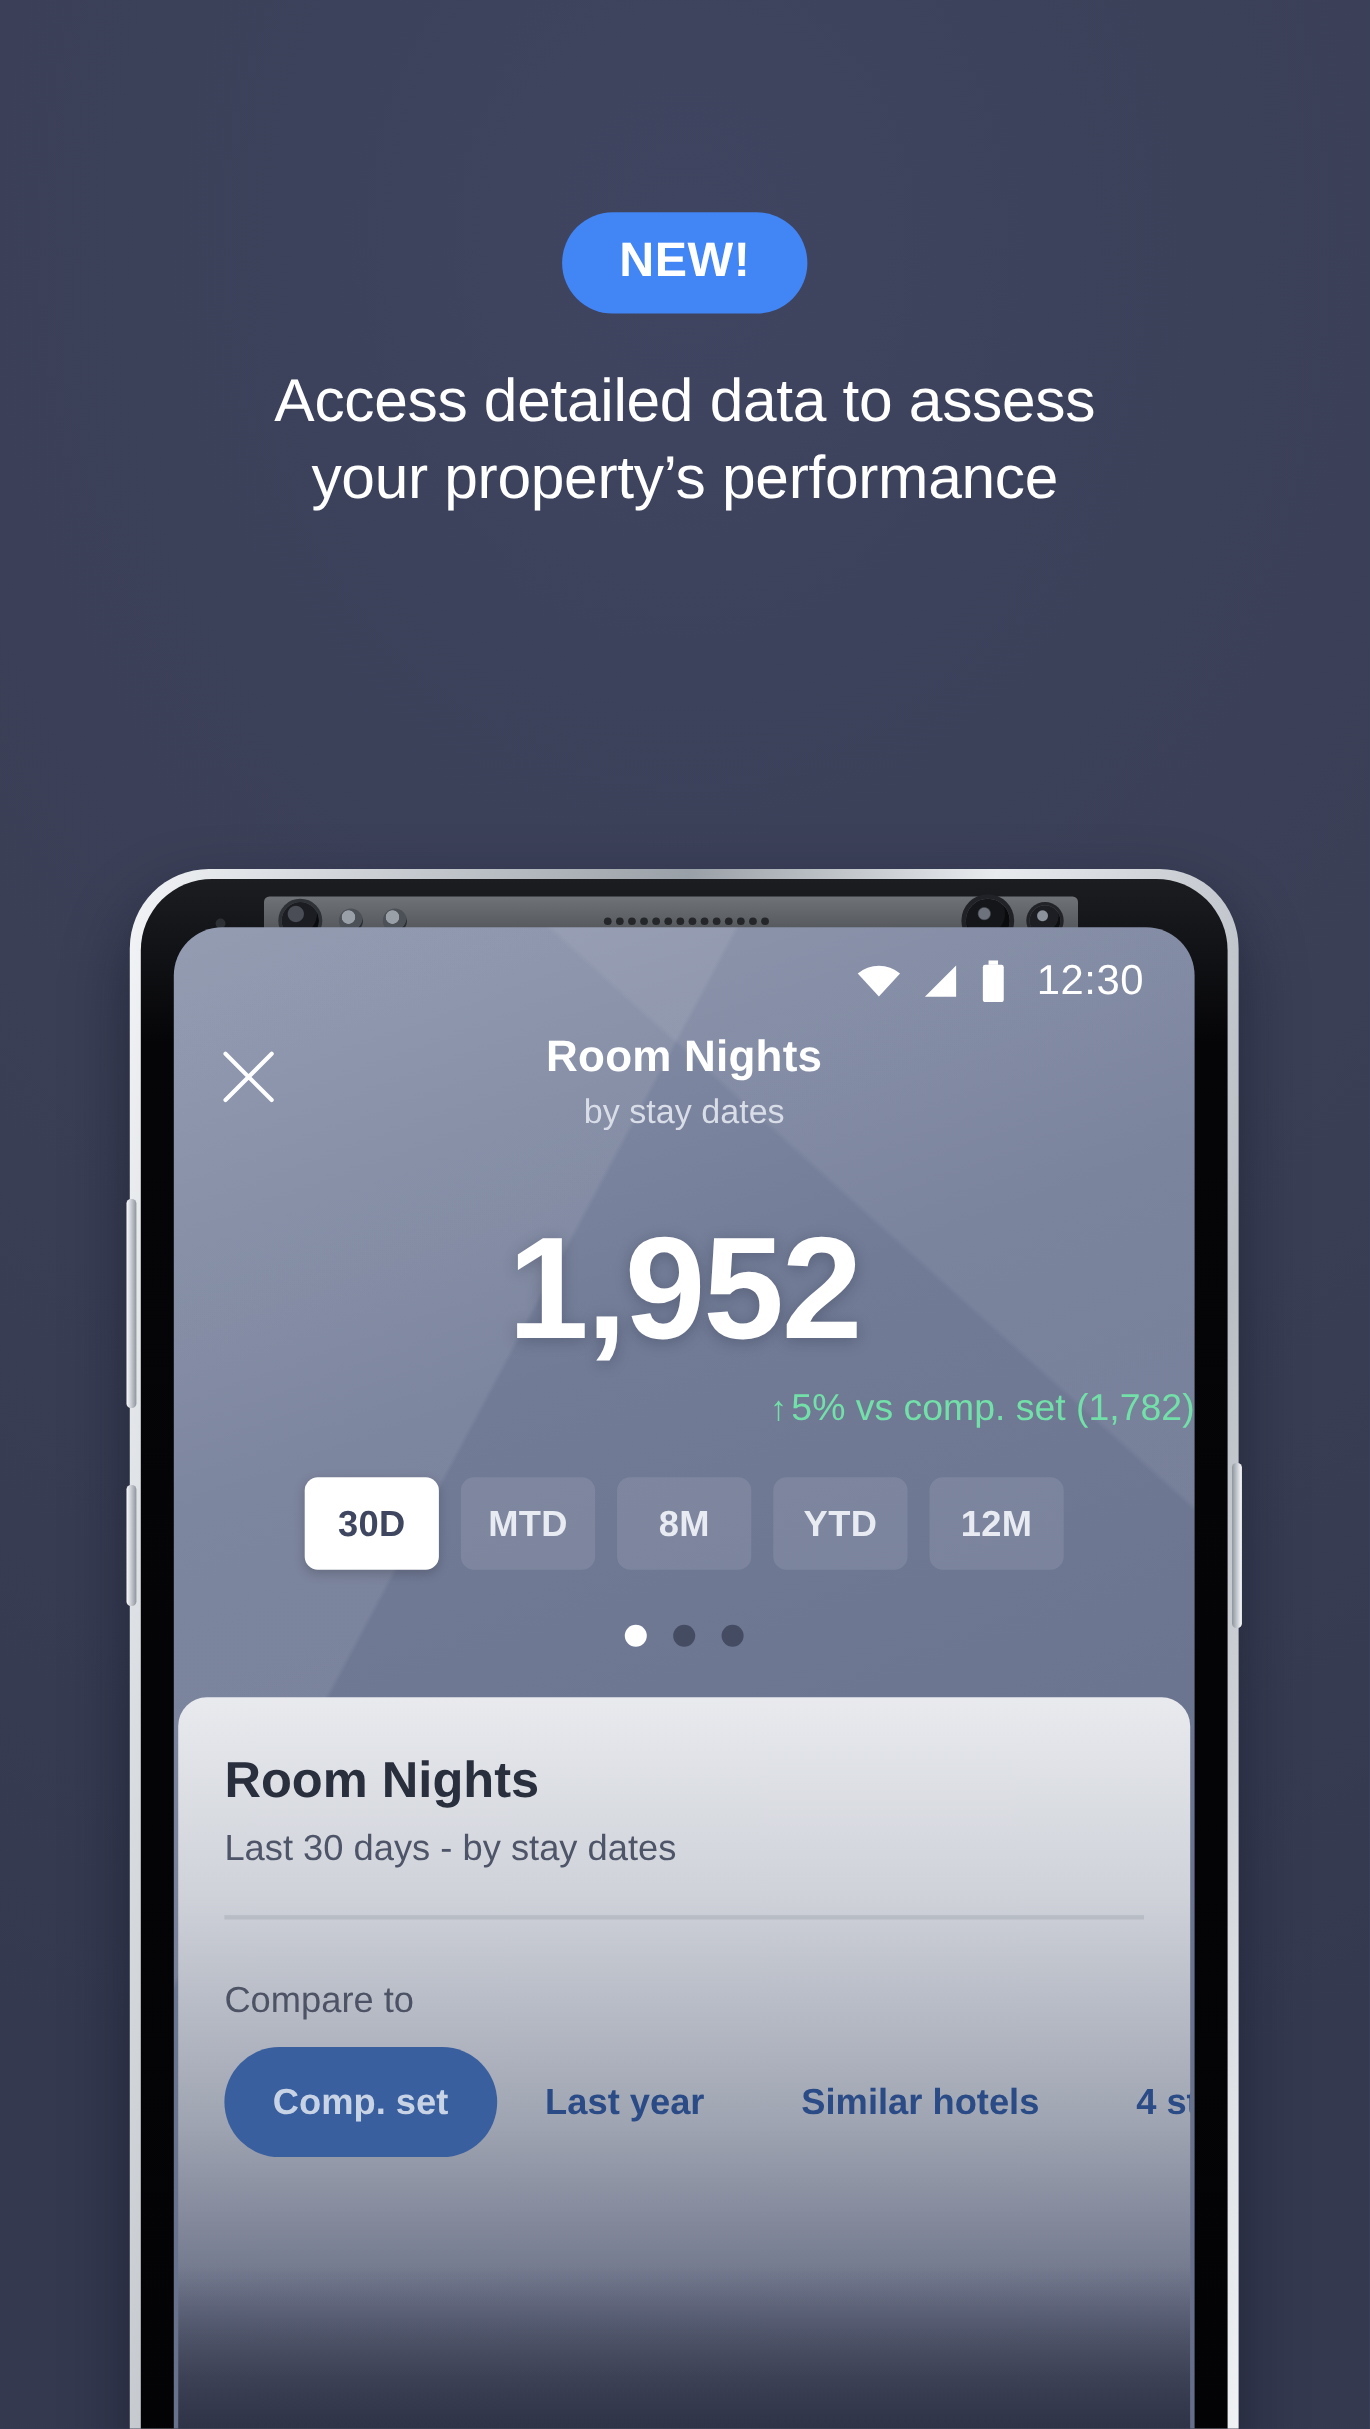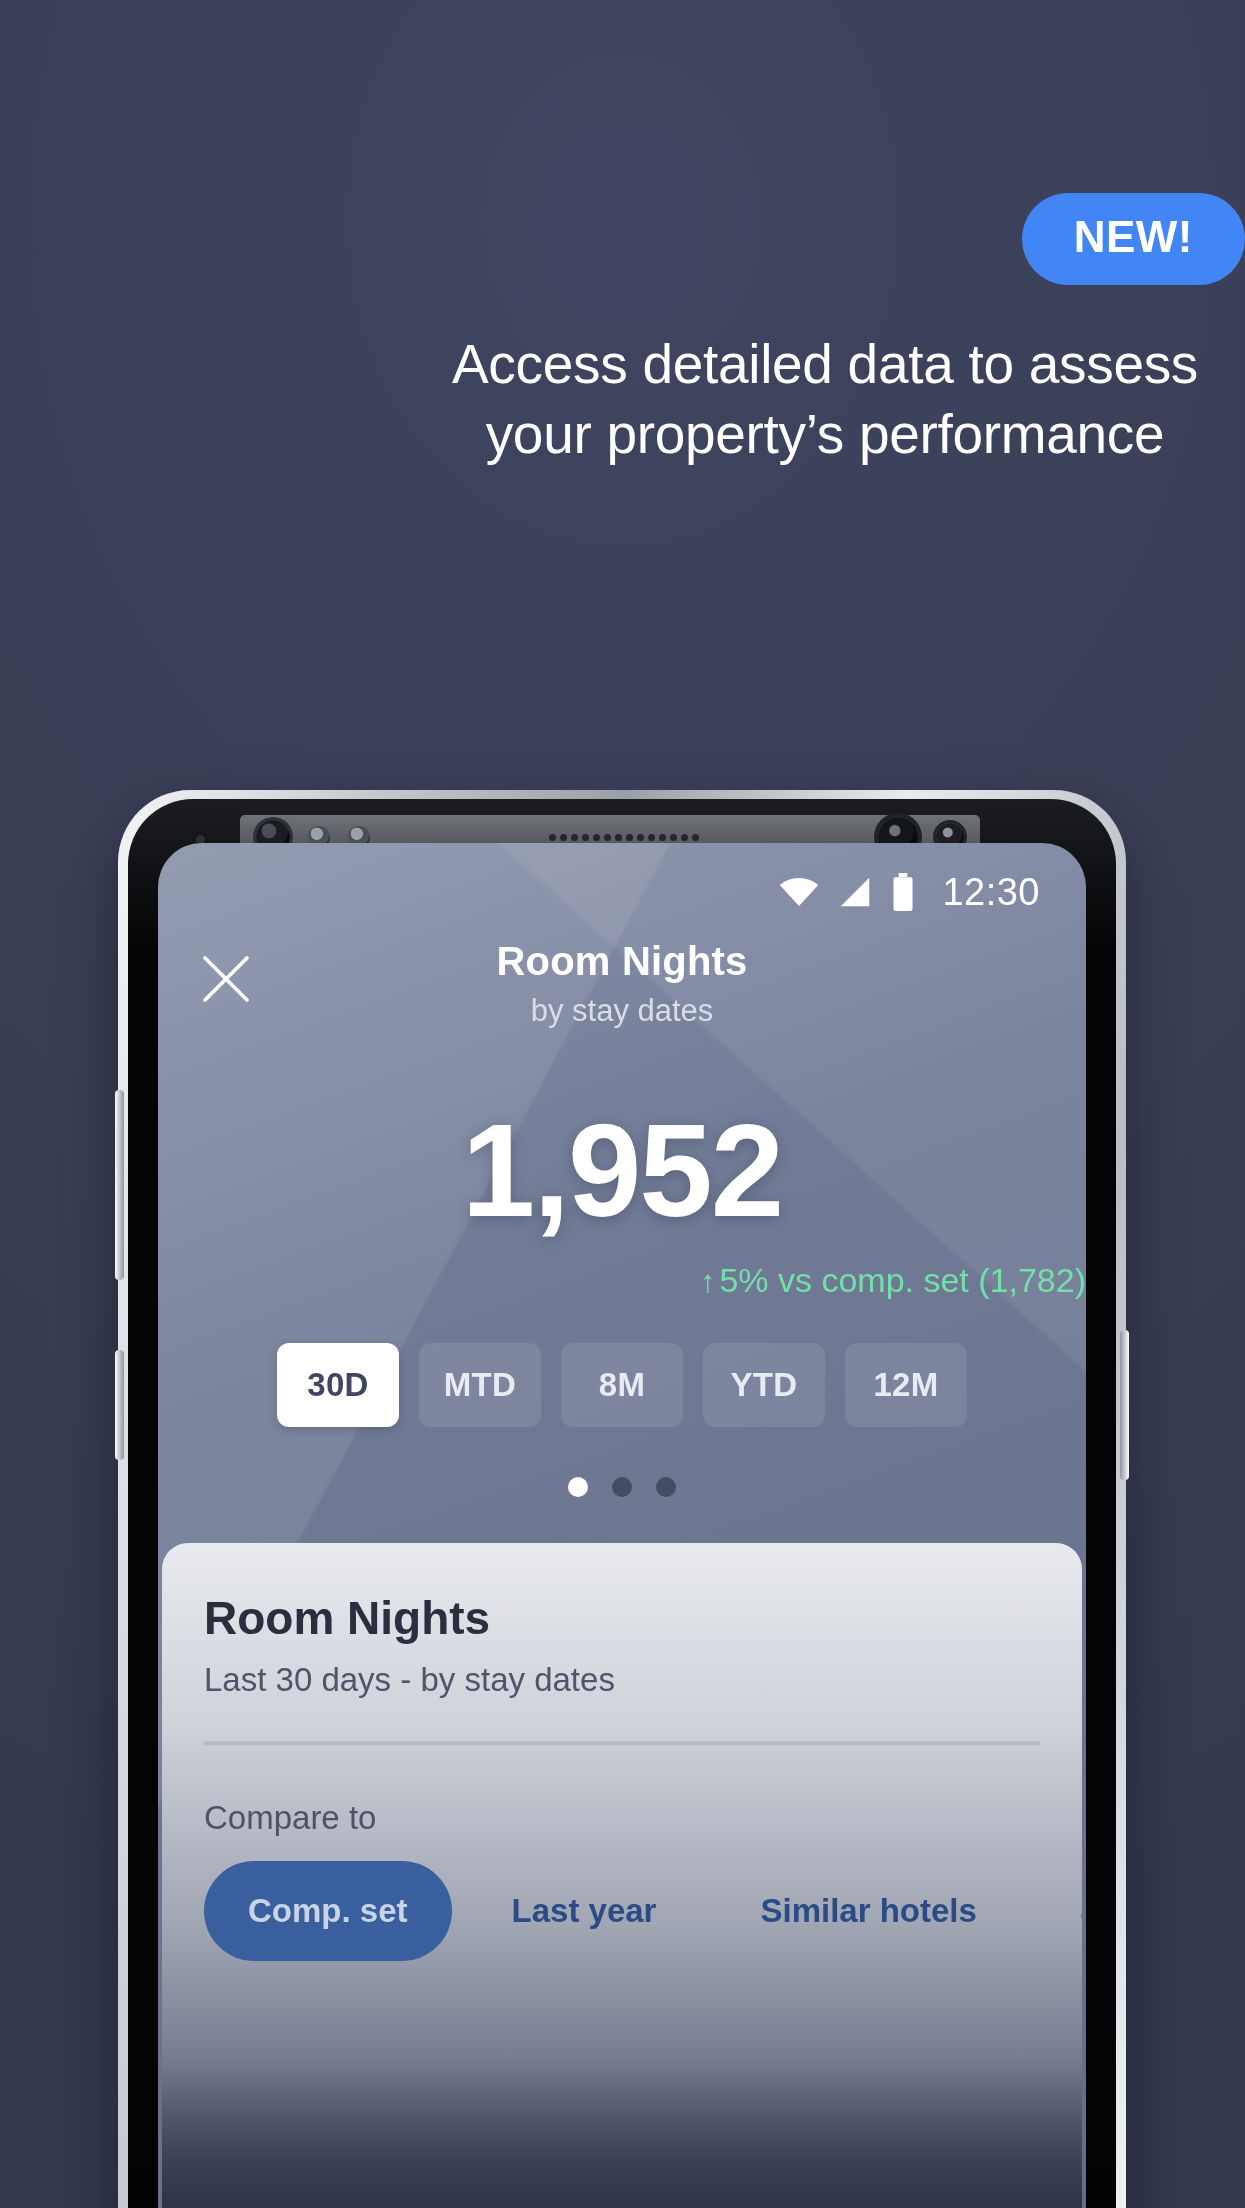--- a/index.html
+++ b/index.html
@@ -11,21 +11,21 @@
   #root {
     position:relative; width:1245px; height:2208px;
     background:
       radial-gradient(120% 80% at 50% 10%, #3f4460 0%, #3a3f56 55%, #343950 100%);
     overflow:hidden;
   }
 
   
   .promo {
     position:absolute; left:0; top:0; width:1245px;
-    display:flex; flex-direction:column; align-items:flex-end;
+    display:flex; flex-direction:column; align-items:center;
   }
   .new-badge {
     margin-top:193px;
     background:#4285f4;
     color:#ffffff;
     font-size:44px;
     font-weight:700;
     letter-spacing:0.5px;
     padding:22px 52px 26px;
     border-radius:60px;
@@ -152,21 +152,21 @@
     border-radius:26px 26px 0 0;
     background:linear-gradient(180deg,#e8eaee 0%,#cfd2d9 24%,#9fa4b2 52%,#6b7187 74%,#3d4257 92%,#2d3146 100%);
     overflow:hidden;
   }
   .card-title  { position:absolute; left:42px; top:48px; color:#2a2f3e; font-size:46px; font-weight:700; }
   .card-sub    { position:absolute; left:42px; top:118px; color:#4e5568; font-size:33px; font-weight:400; }
   .card-divider{ position:absolute; left:42px; right:42px; top:198px; height:4px; background:rgba(90,98,120,.16); }
   .compare-lbl { position:absolute; left:42px; top:256px; color:#3f4558; font-size:33px; opacity:.88; }
   .chips {
     position:absolute; left:42px; right:0; top:318px;
-    display:flex; align-items:center; gap:16px;
+    display:flex; align-items:center; gap:0;
   }
   .chip {
     height:100px; border-radius:50px; padding:0 44px;
     display:flex; align-items:center; justify-content:center;
     font-size:33px; font-weight:700; color:#2b4b86; cursor:pointer; white-space:nowrap;
   }
   .chip.selected { background:#3a5f9e; color:#c8d4e6; }
   
   .card-fade {
     position:absolute; left:0; right:0; bottom:0; height:230px;

